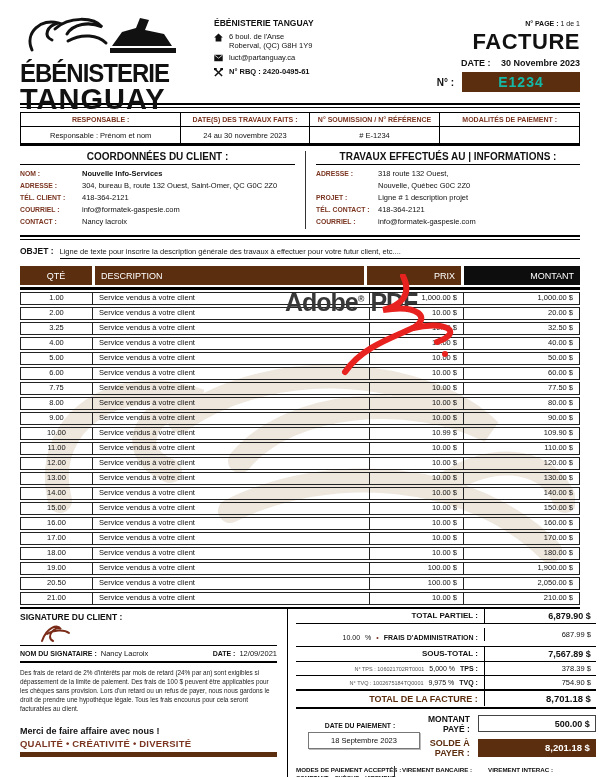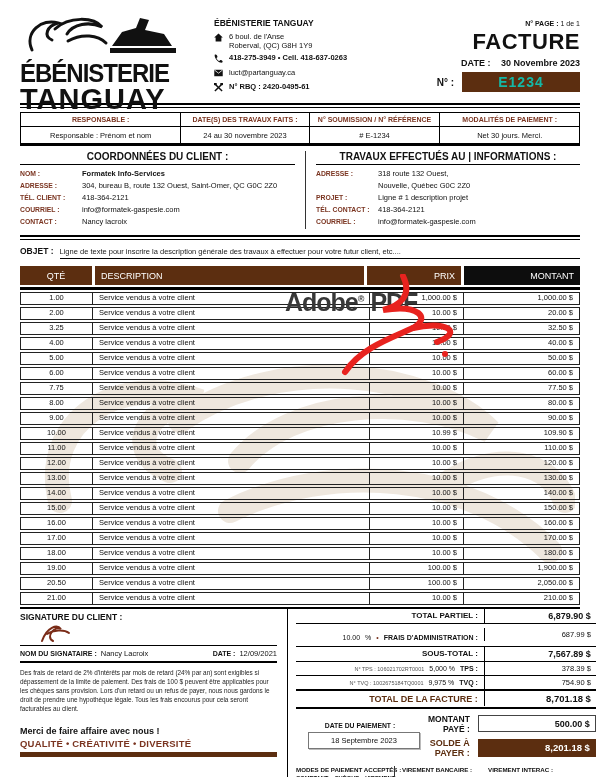--- a/index.html
+++ b/index.html
@@ -145,28 +145,20 @@
         <span class="ic">
           <svg width="9" height="9" viewBox="0 0 10 10">
               <path fill="#111" d="M5 0.5 L9.8 5 H8.2 V9.5 H1.8 V5 H0.2 Z"></path>
             </svg>
         </span>
         <span>
           <span>6 boul. de l'Anse</span><br>
           <span>Roberval, (QC) G8H 1Y9</span>
         </span>
       </div>
-      <div class="co-row bold">
-        <span class="ic">
-          <svg width="9" height="9" viewBox="0 0 10 10">
-              <path fill="#111" d="M1.2 0.6 C 3 0.2 3.4 1.6 3.8 2.8 C 4 3.6 3.2 4 2.8 4.6 C 3.4 6.2 4.6 7.2 6 7.8 C 6.6 7.2 7 6.4 7.8 6.8 C 9 7.4 10 8 9.4 9.2 C 8.6 10.4 5.6 9.4 3.4 7.2 C 1.2 5 0 1 1.2 0.6 Z"></path>
-            </svg>
-        </span>
-        <span>418-275-3949 • Cell. 418-637-0263</span>
-      </div>
       <div class="co-row">
         <span class="ic">
           <svg width="9" height="8" viewBox="0 0 10 8">
               <rect x="0.3" y="0.4" width="9.4" height="7.2" fill="#111"></rect>
               <path d="M0.5 0.7 L5 4.2 L9.5 0.7" stroke="#fff" stroke-width="0.9" fill="none"></path>
             </svg>
         </span>
         <span>luct@partanguay.ca</span>
       </div>
       <div class="co-row bold">
@@ -215,32 +207,31 @@
         <div class="meta-value">24 au 30 novembre 2023</div>
       </div>
 
       <div class="meta-col">
         <div class="meta-label">N° SOUMISSION / N° RÉFÉRENCE</div>
         <div class="meta-value"># E-1234</div>
       </div>
 
       <div class="meta-col">
         <div class="meta-label">MODALITÉS DE PAIEMENT :</div>
-        <div class="meta-value">Net 30 jours. Merci.</div>
       </div>
     </div>
 
   <div class="parties">
     <div class="party-left">
       <div class="party-title">COORDONNÉES DU CLIENT :</div>
       <div>
 
           <div class="kv">
             <span class="k">NOM :</span>
-            <span class="v">Formatek Info-Services</span>
+            <span class="v">Nouvelle Info-Services</span>
           </div>
 
           <div class="kv">
             <span class="k">ADRESSE :</span>
             <span class="v">304, bureau B, route 132 Ouest, Saint-Omer, QC  G0C 2Z0</span>
           </div>
 
           <div class="kv">
             <span class="k">TÉL. CLIENT :</span>
             <span class="v">418-364-2121</span>

